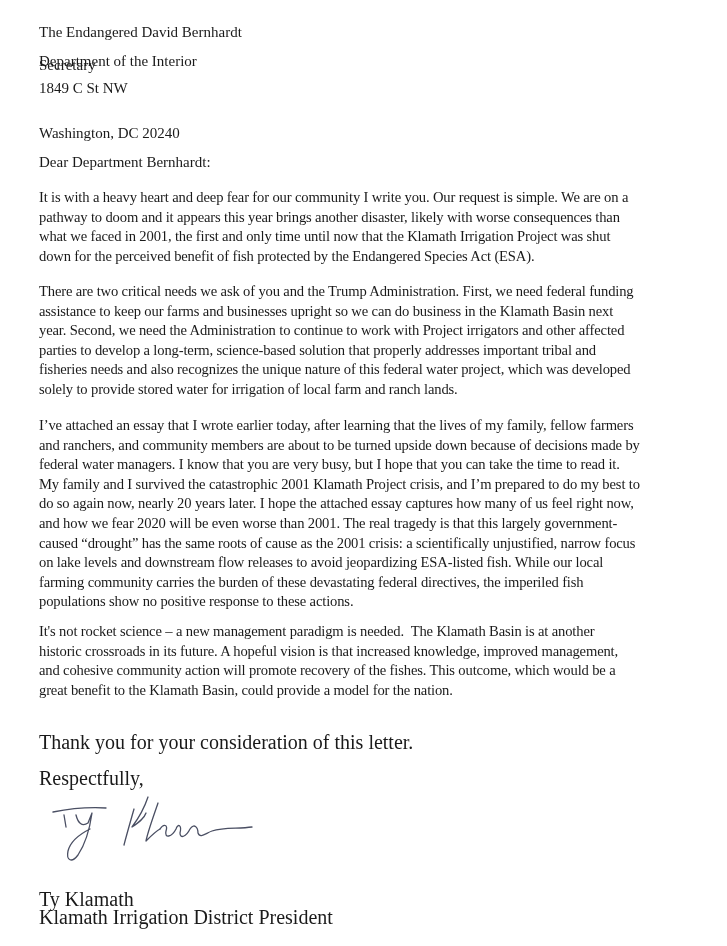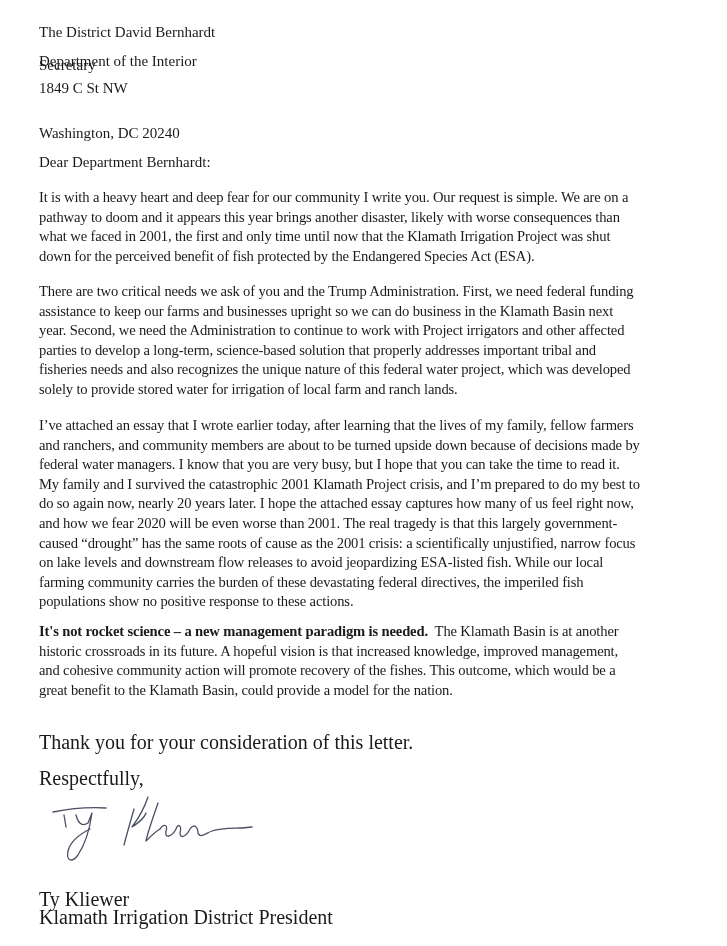--- a/index.html
+++ b/index.html
@@ -9,31 +9,31 @@
     color: #1a1a1a;
   }
   .page { position: absolute; left: 39px; top: 0; width: 688px; }
   .addr-line { position: absolute; left: 0; font-size: 15px; line-height: 20px; white-space: nowrap; }
   .para {
     position: absolute; left: 0; width: 690px;
     font-size: 14.6px; line-height: 19.6px; letter-spacing: -0.15px;
     word-spacing: 0px;
   }
   .para .line { display: block; white-space: nowrap; }
-  .bold { font-weight: bold; }
+  .bold { font-weight: normal; }
   .single { position: absolute; left: 0; font-size: 20px; line-height: 19.6px; white-space: nowrap; }
   .signature { position: absolute; left: 48px; top: 793px; width: 210px; height: 80px; }
 </style>
 </head>
 <body>
 
 <div class="page">
 
   <div>
-    <div class="addr-line" style="top:22px">The District David Bernhardt</div>
+    <div class="addr-line" style="top:22px">The Endangered David Bernhardt</div>
     <div class="addr-line" style="top:55px">Secretary</div>
     <div class="addr-line" style="top:51px">Department of the Interior</div>
     <div class="addr-line" style="top:78px">1849 C St NW</div>
     <div class="addr-line" style="top:123px">Washington, DC 20240</div>
   </div>
 
   <div class="addr-line" style="top:152px">Dear Department Bernhardt:</div>
 
   <div class="para" style="top:188px">
     <span class="line">It is with a heavy heart and deep fear for our community I write you.  Our request is simple.  We are on a</span>
@@ -67,21 +67,21 @@
   <div class="para" style="top:622px">
     <span class="line"><span class="bold">It's not rocket science – a new management paradigm is needed.</span><span style="white-space:pre">  The Klamath Basin is at another</span></span>
     <span class="line">historic crossroads in its future. A hopeful vision is that increased knowledge, improved management,</span>
     <span class="line">and cohesive community action will promote recovery of the fishes. This outcome, which would be a</span>
     <span class="line">great benefit to the Klamath Basin, could provide a model for the nation.</span>
   </div>
 
   <div class="single" style="top:733px">Thank you for your consideration of this letter.</div>
   <div class="single" style="top:769px">Respectfully,</div>
 
-  <div class="single" style="top:890px">Ty Kliewer</div>
+  <div class="single" style="top:890px">Ty Klamath</div>
   <div class="single" style="top:908px">Klamath Irrigation District President</div>
 </div>
 
 <svg class="signature" viewBox="0 0 210 80">
   <g fill="none" stroke="#4a4f63" stroke-width="1.3" stroke-linecap="round" stroke-linejoin="round">
 
     <path d="M5 19 C 20 16, 40 14, 58 15"></path>
 
     <path d="M16 22 L 18 34"></path>
 

